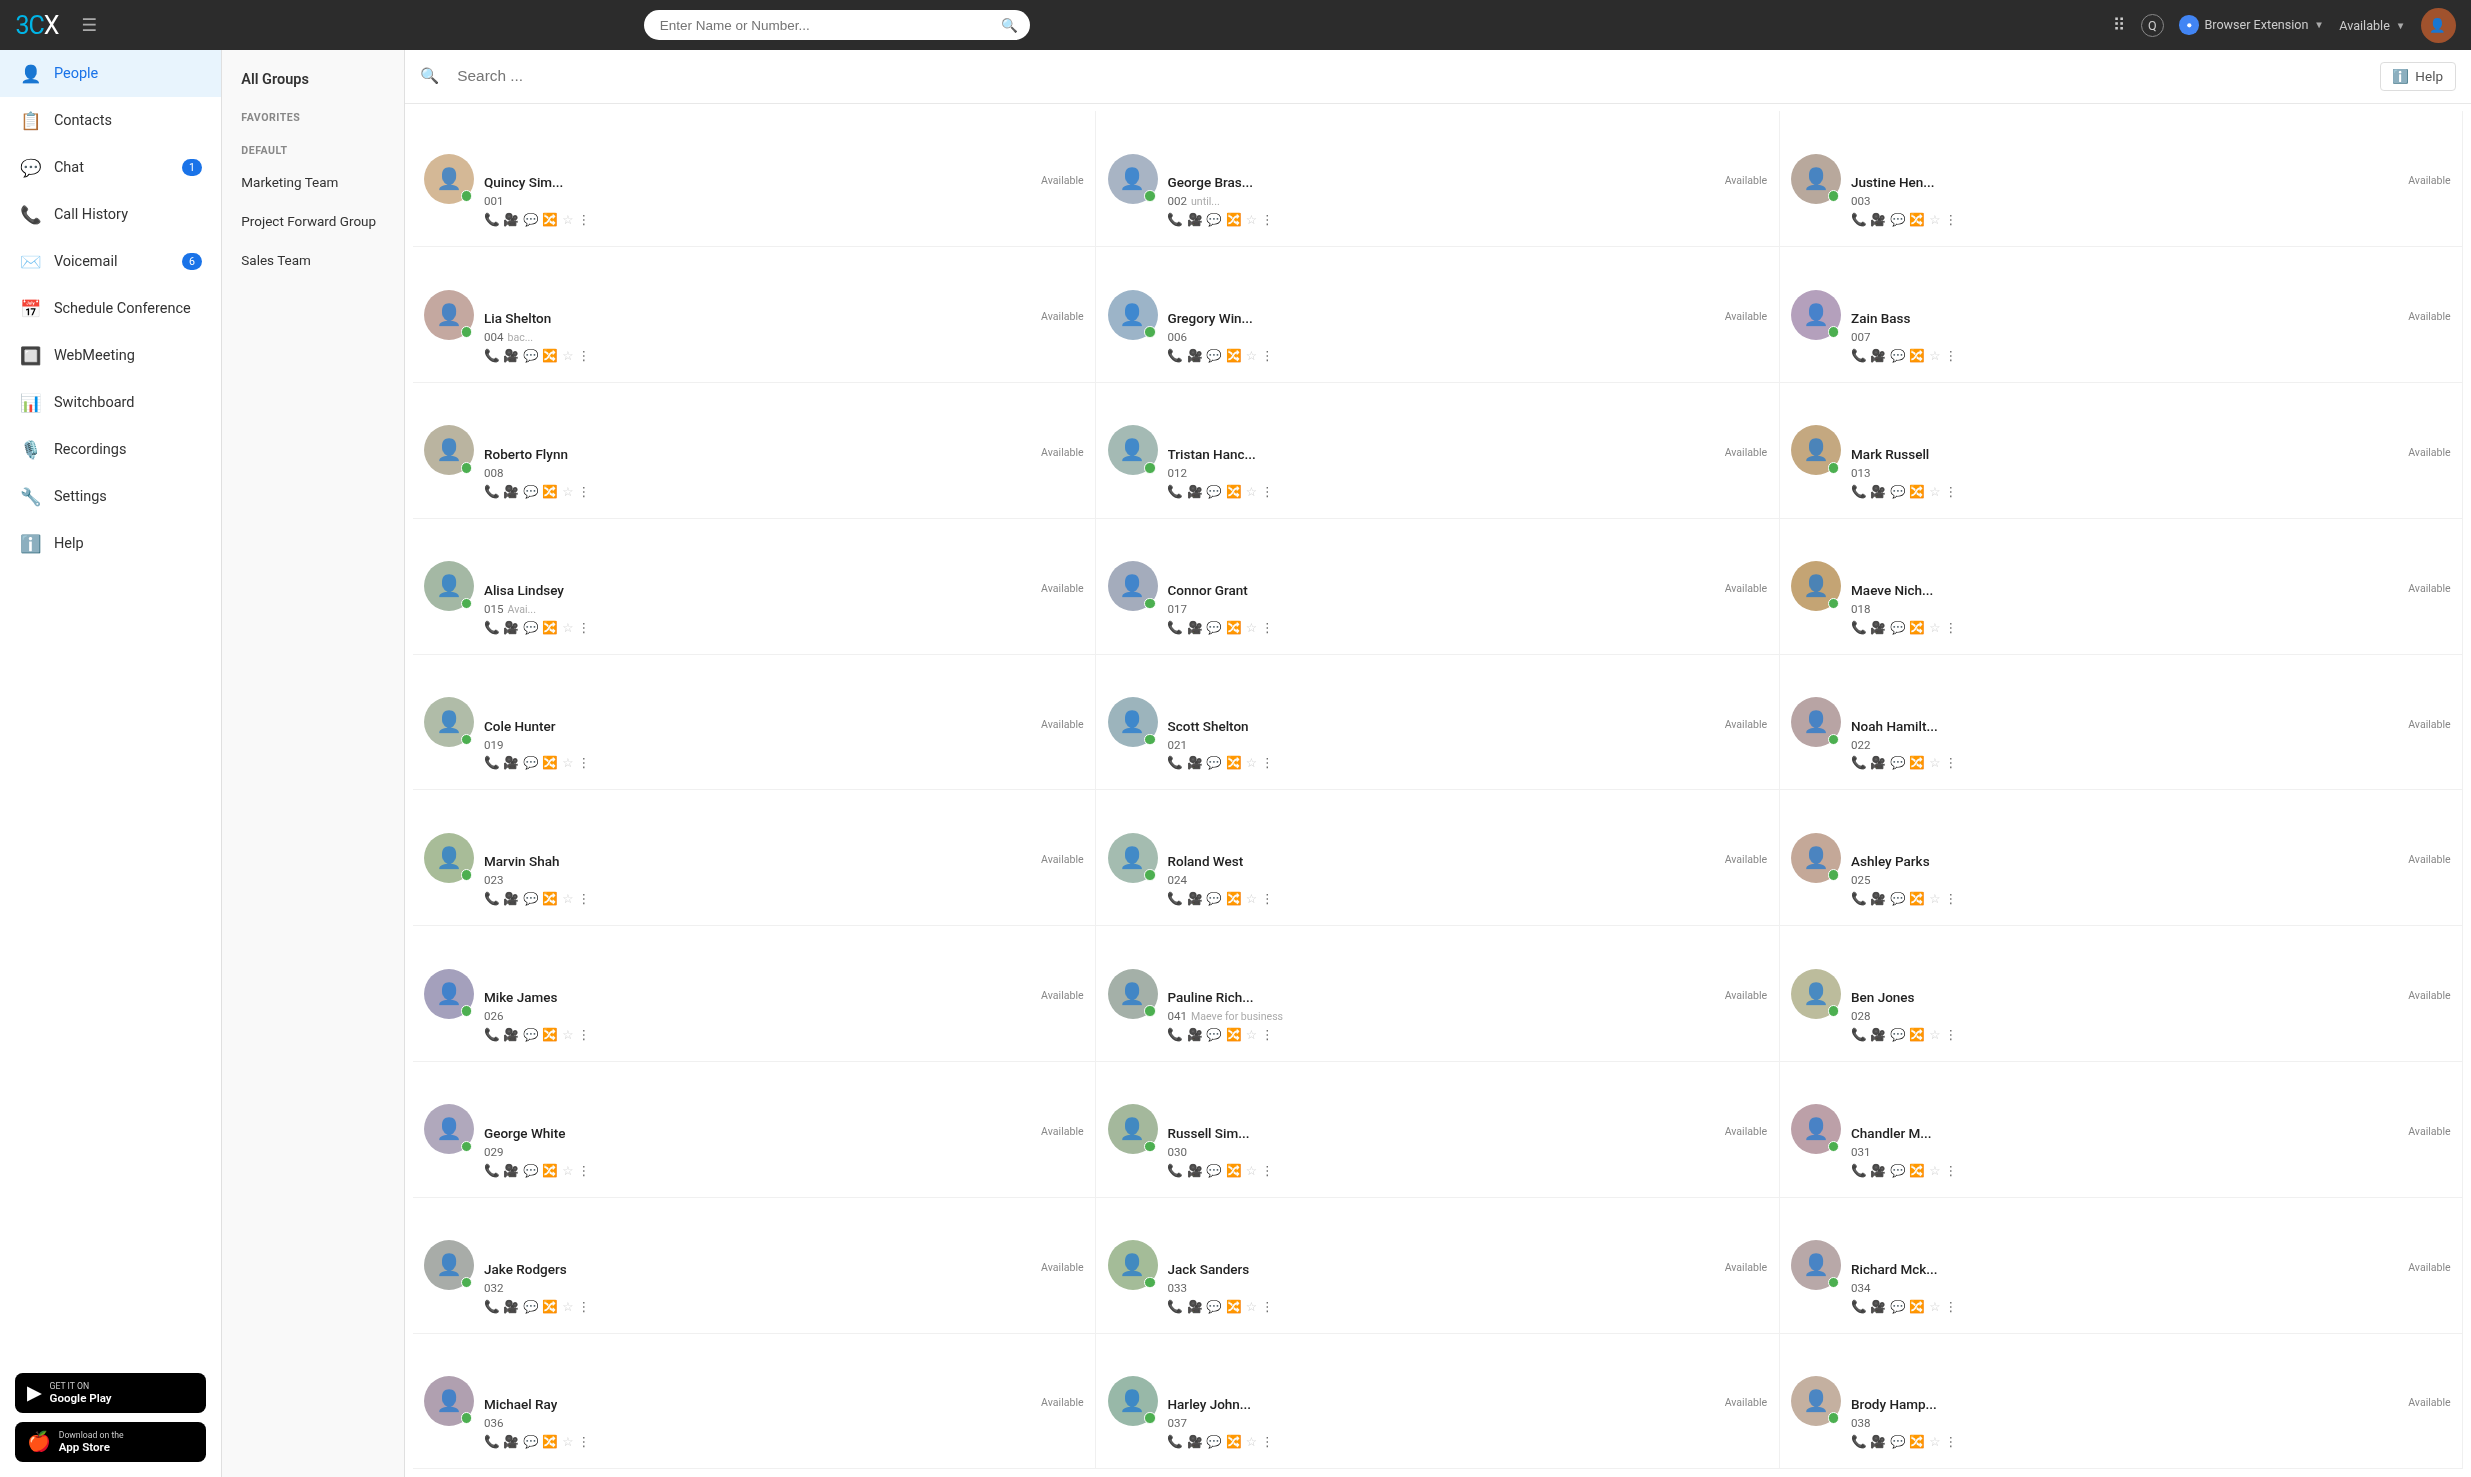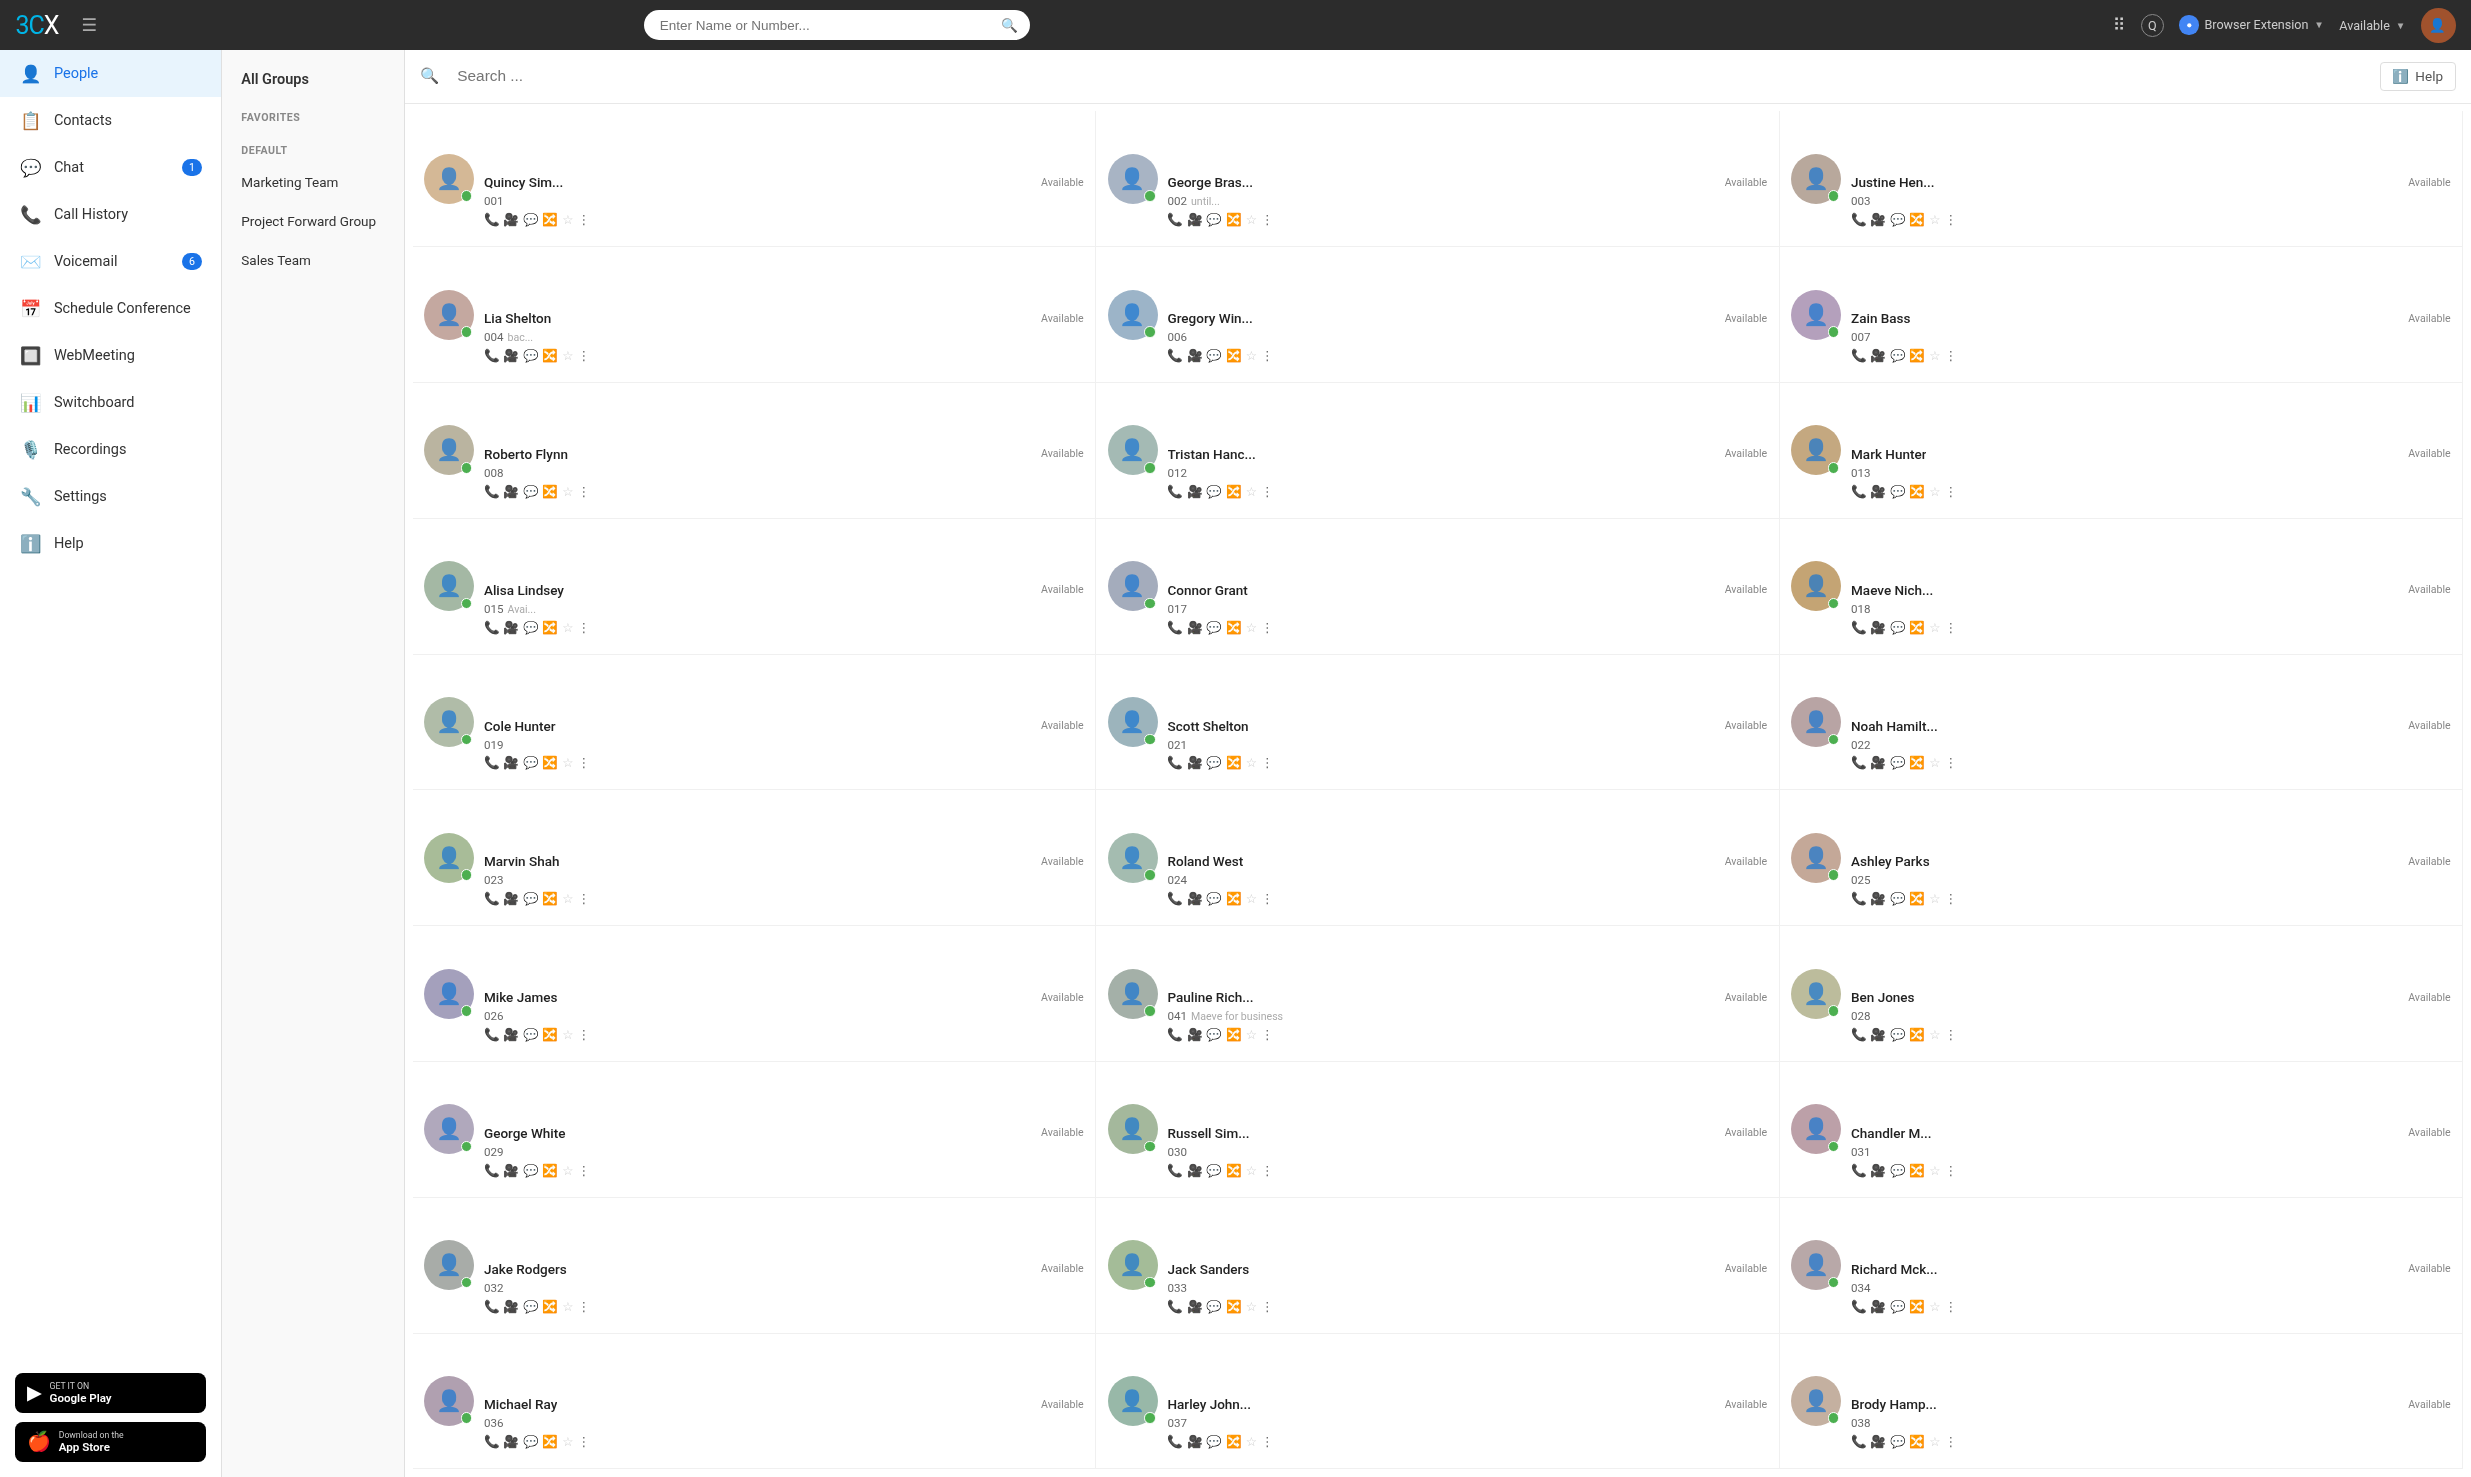--- a/index.html
+++ b/index.html
@@ -53,21 +53,21 @@
     .contacts-search input { border: none; outline: none; font-size: 15.4px; color: #333; flex: 1; background: transparent; }
     .help-btn { display: flex; align-items: center; gap: 5.8px; color: #555; font-size: 13.5px; cursor: pointer; border: 1px solid #ddd; border-radius: 3.9px; padding: 5.8px 11.6px; }
 
     
     .contacts-grid { flex: 1; overflow-y: auto; padding: 7.7px; display: grid; grid-template-columns: repeat(3, 1fr); gap: 0; }
     .contact-card { display: flex; align-items: center; gap: 9.7px; padding: 9.7px 11.6px; border-bottom: 1px solid #f0f0f0; border-right: 1px solid #f0f0f0; position: relative; cursor: pointer; min-height: 71px; }
     .avatar-wrap { position: relative; flex-shrink: 0; }
     .avatar { width: 50px; height: 50px; border-radius: 50%; background: #ccc; overflow: hidden; display: flex; align-items: center; justify-content: center; font-size: 17.4px; color: #fff; }
     .status-dot { position: absolute; bottom: 1.9px; right: 1.9px; width: 11.6px; height: 11.6px; background: #4caf50; border-radius: 50%; border: 1.9px solid #fff; }
     .contact-info { flex: 1; min-width: 0; }
-    .contact-name-row { display: flex; align-items: center; justify-content: space-between; margin-top: 44px; }
+    .contact-name-row { display: flex; align-items: flex-start; justify-content: space-between; margin-top: 44px; }
     .contact-name { font-size: 13.5px; font-weight: 500; color: #222; white-space: nowrap; overflow: hidden; text-overflow: ellipsis; }
     .contact-status-text { font-size: 10.6px; color: #888; margin-left: 3.9px; white-space: nowrap; }
     .contact-ext { font-size: 11.6px; color: #666; }
     .contact-sub { font-size: 10.6px; color: #aaa; }
     .contact-actions { display: flex; align-items: center; gap: 3.9px; margin-top: 2.9px; }
     .action-icon { font-size: 12.6px; color: #666; cursor: pointer; }
     .star-icon { font-size: 12.6px; color: #ccc; cursor: pointer; }
   </style>
 </head>
 <body>
@@ -414,21 +414,21 @@
   </div>
         <div class="contact-card">
     <div class="avatar-wrap">
       <div class="avatar" style="background:#c4a880;">
         <span style="font-size:21px;color:#fff;opacity:0.7;">👤</span>
       </div>
       <div class="status-dot"></div>
     </div>
     <div class="contact-info">
       <div class="contact-name-row">
-        <span class="contact-name">Mark Hunter</span>
+        <span class="contact-name">Mark Russell</span>
         <span class="contact-status-text">Available</span>
       </div>
       <div>
         <span class="contact-ext">013</span>
         
       </div>
       <div class="contact-actions">
         <span class="action-icon">📞</span>
         <span class="action-icon">🎥</span>
         <span class="action-icon">💬</span>

